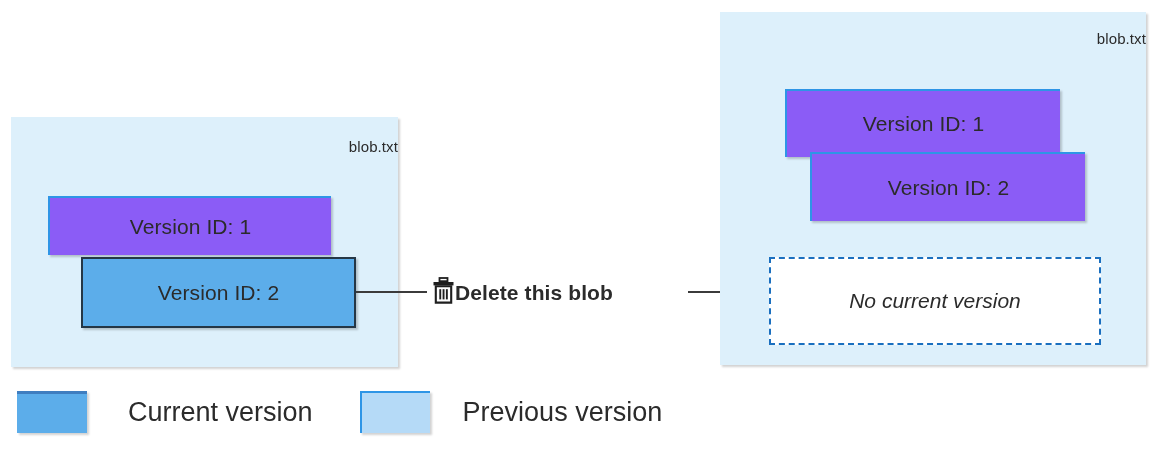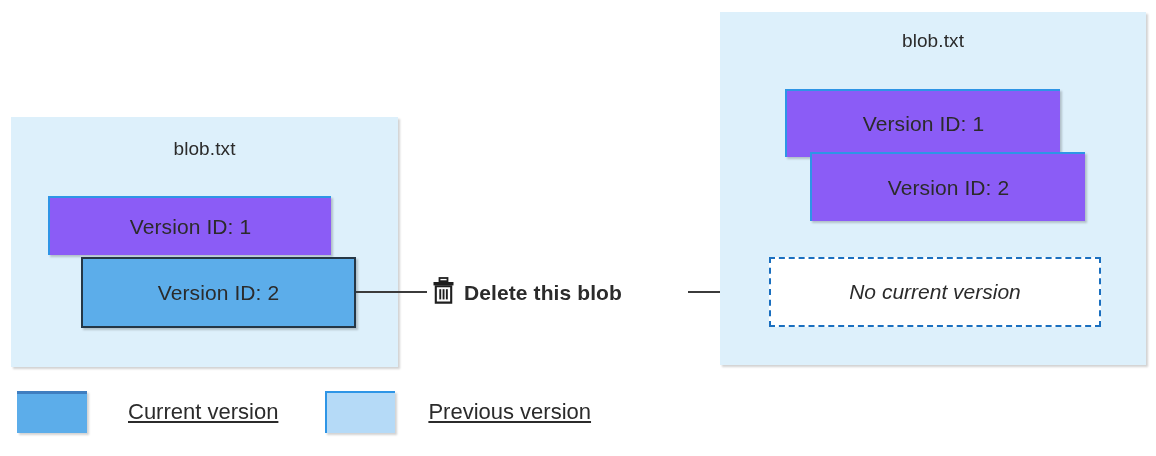--- a/index.html
+++ b/index.html
@@ -27,22 +27,22 @@
     background: #ddf0fb;
     box-shadow: 2px 2px 2px rgba(0,0,0,0.18);
   }
   #panel-left  { left: 11px;  top: 117px; width: 387px; height: 250px; }
   #panel-right { left: 720px; top: 12px;  width: 426px; height: 353px; }
 
   .panel-title {
     position: absolute;
     left: 0;
     right: 0;
-    text-align: center;
-    font-size: 19px;
+    text-align: right;
+    font-size: 15px;
     color: #2b2b2b;
     letter-spacing: 0.1px;
   }
 
   
   .chip {
     position: absolute;
     display: flex;
     align-items: center;
     justify-content: center;
@@ -71,21 +71,21 @@
   
   #chip-r1 { left: 785px; top: 89px;  width: 275px; height: 68px; }
   #chip-r2 { left: 810px; top: 152px; width: 275px; height: 69px; }
 
   
   #no-current-version {
     position: absolute;
     left: 769px;
     top: 257px;
     width: 332px;
-    height: 70px;
+    height: 88px;
     box-sizing: border-box;
     background: #ffffff;
     border: 2px dashed #1a6fbf;
     display: flex;
     align-items: center;
     justify-content: center;
     font-size: 21px;
     font-style: italic;
     color: #2b2b2b;
   }
@@ -100,21 +100,20 @@
     background: #3b3b3b;
   }
 
   #delete-action {
     position: absolute;
     left: 432px;
     top: 272px;
     height: 42px;
     display: flex;
     align-items: center;
-    gap: 9px;
   }
   #delete-action .label {
     font-size: 21px;
     font-weight: bold;
     color: #2b2b2b;
     letter-spacing: 0.1px;
     white-space: nowrap;
   }
 
   #flow-arrow-right {
@@ -147,24 +146,23 @@
   .legend-swatch.current {
     background: #5cadea;
     border-top: 3px solid #3f7ec0;
   }
   .legend-swatch.previous {
     background: #b5daf7;
     border-top: 2px solid #2e95e6;
     border-left: 2px solid #2e95e6;
   }
   .legend-label {
-    font-size: 22px;
+    font-size: 27px;
     color: #2b2b2b;
     white-space: nowrap;
-    text-decoration: underline;
   }
   #legend-current  .legend-label { margin-left: 41px; }
   #legend-previous { margin-left: 47px; }
   #legend-previous .legend-label { margin-left: 33px; text-align: center; }
 </style>
 </head>
 <body>
 
 <div class="stage">
 

